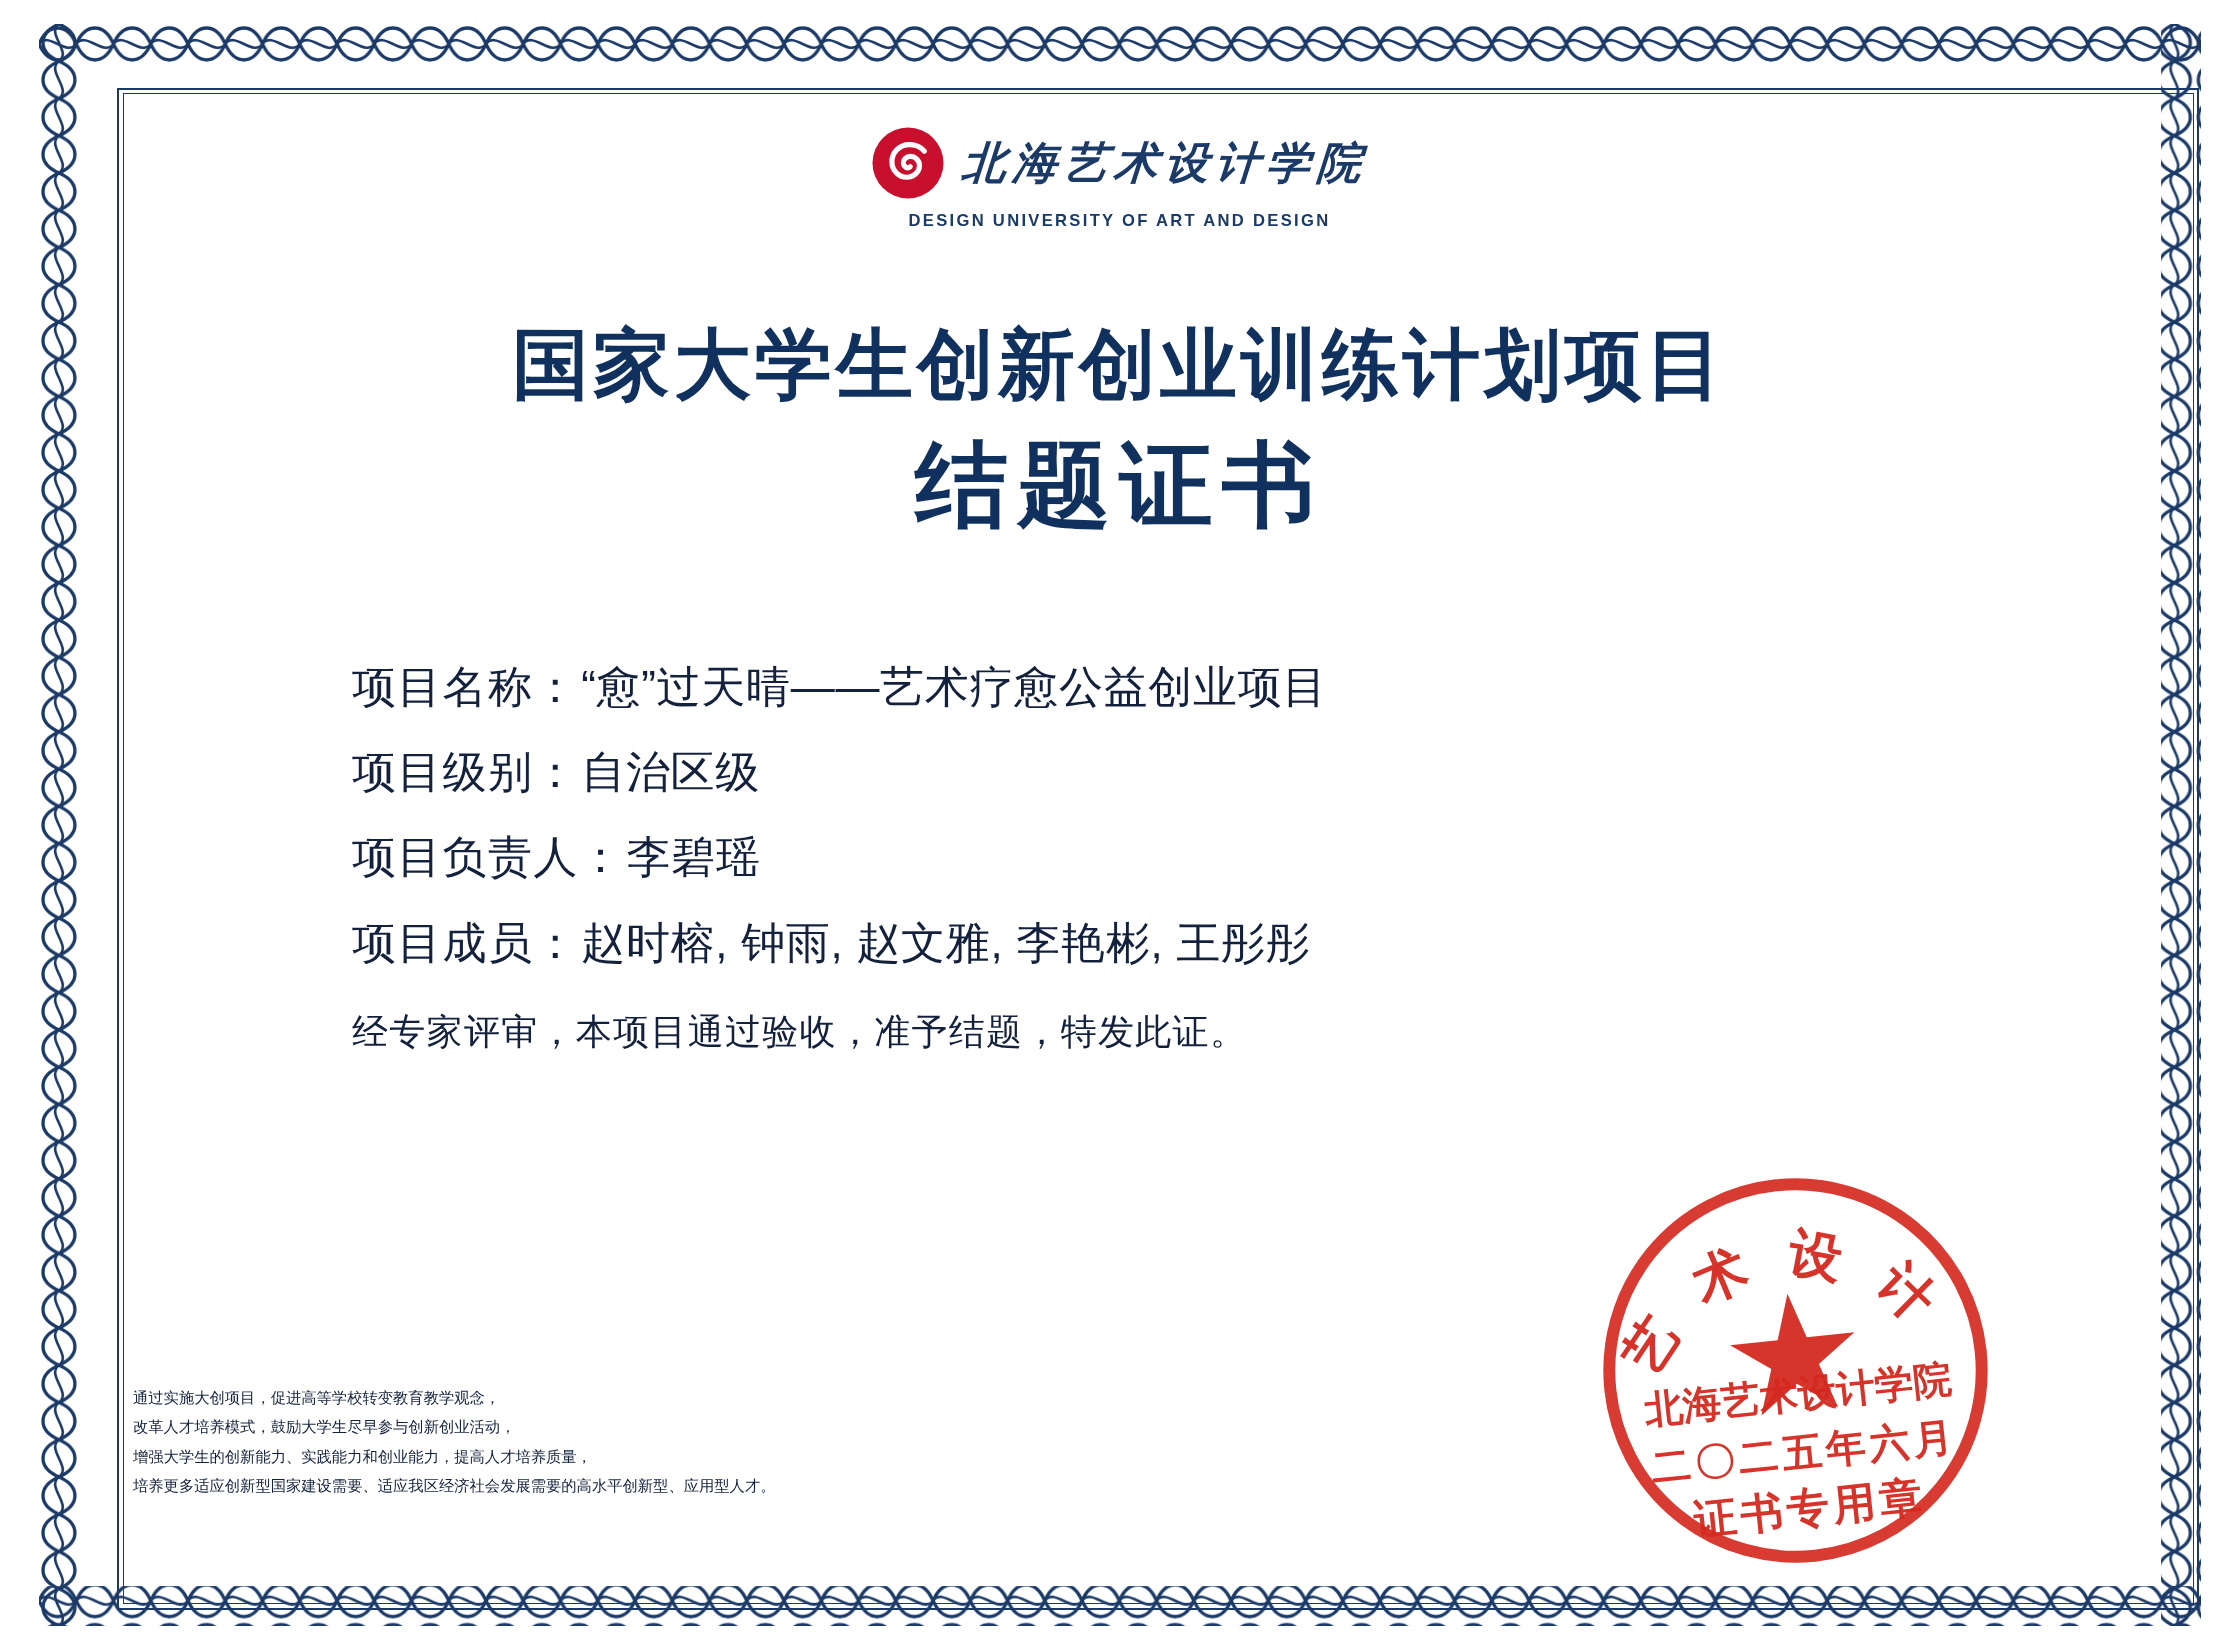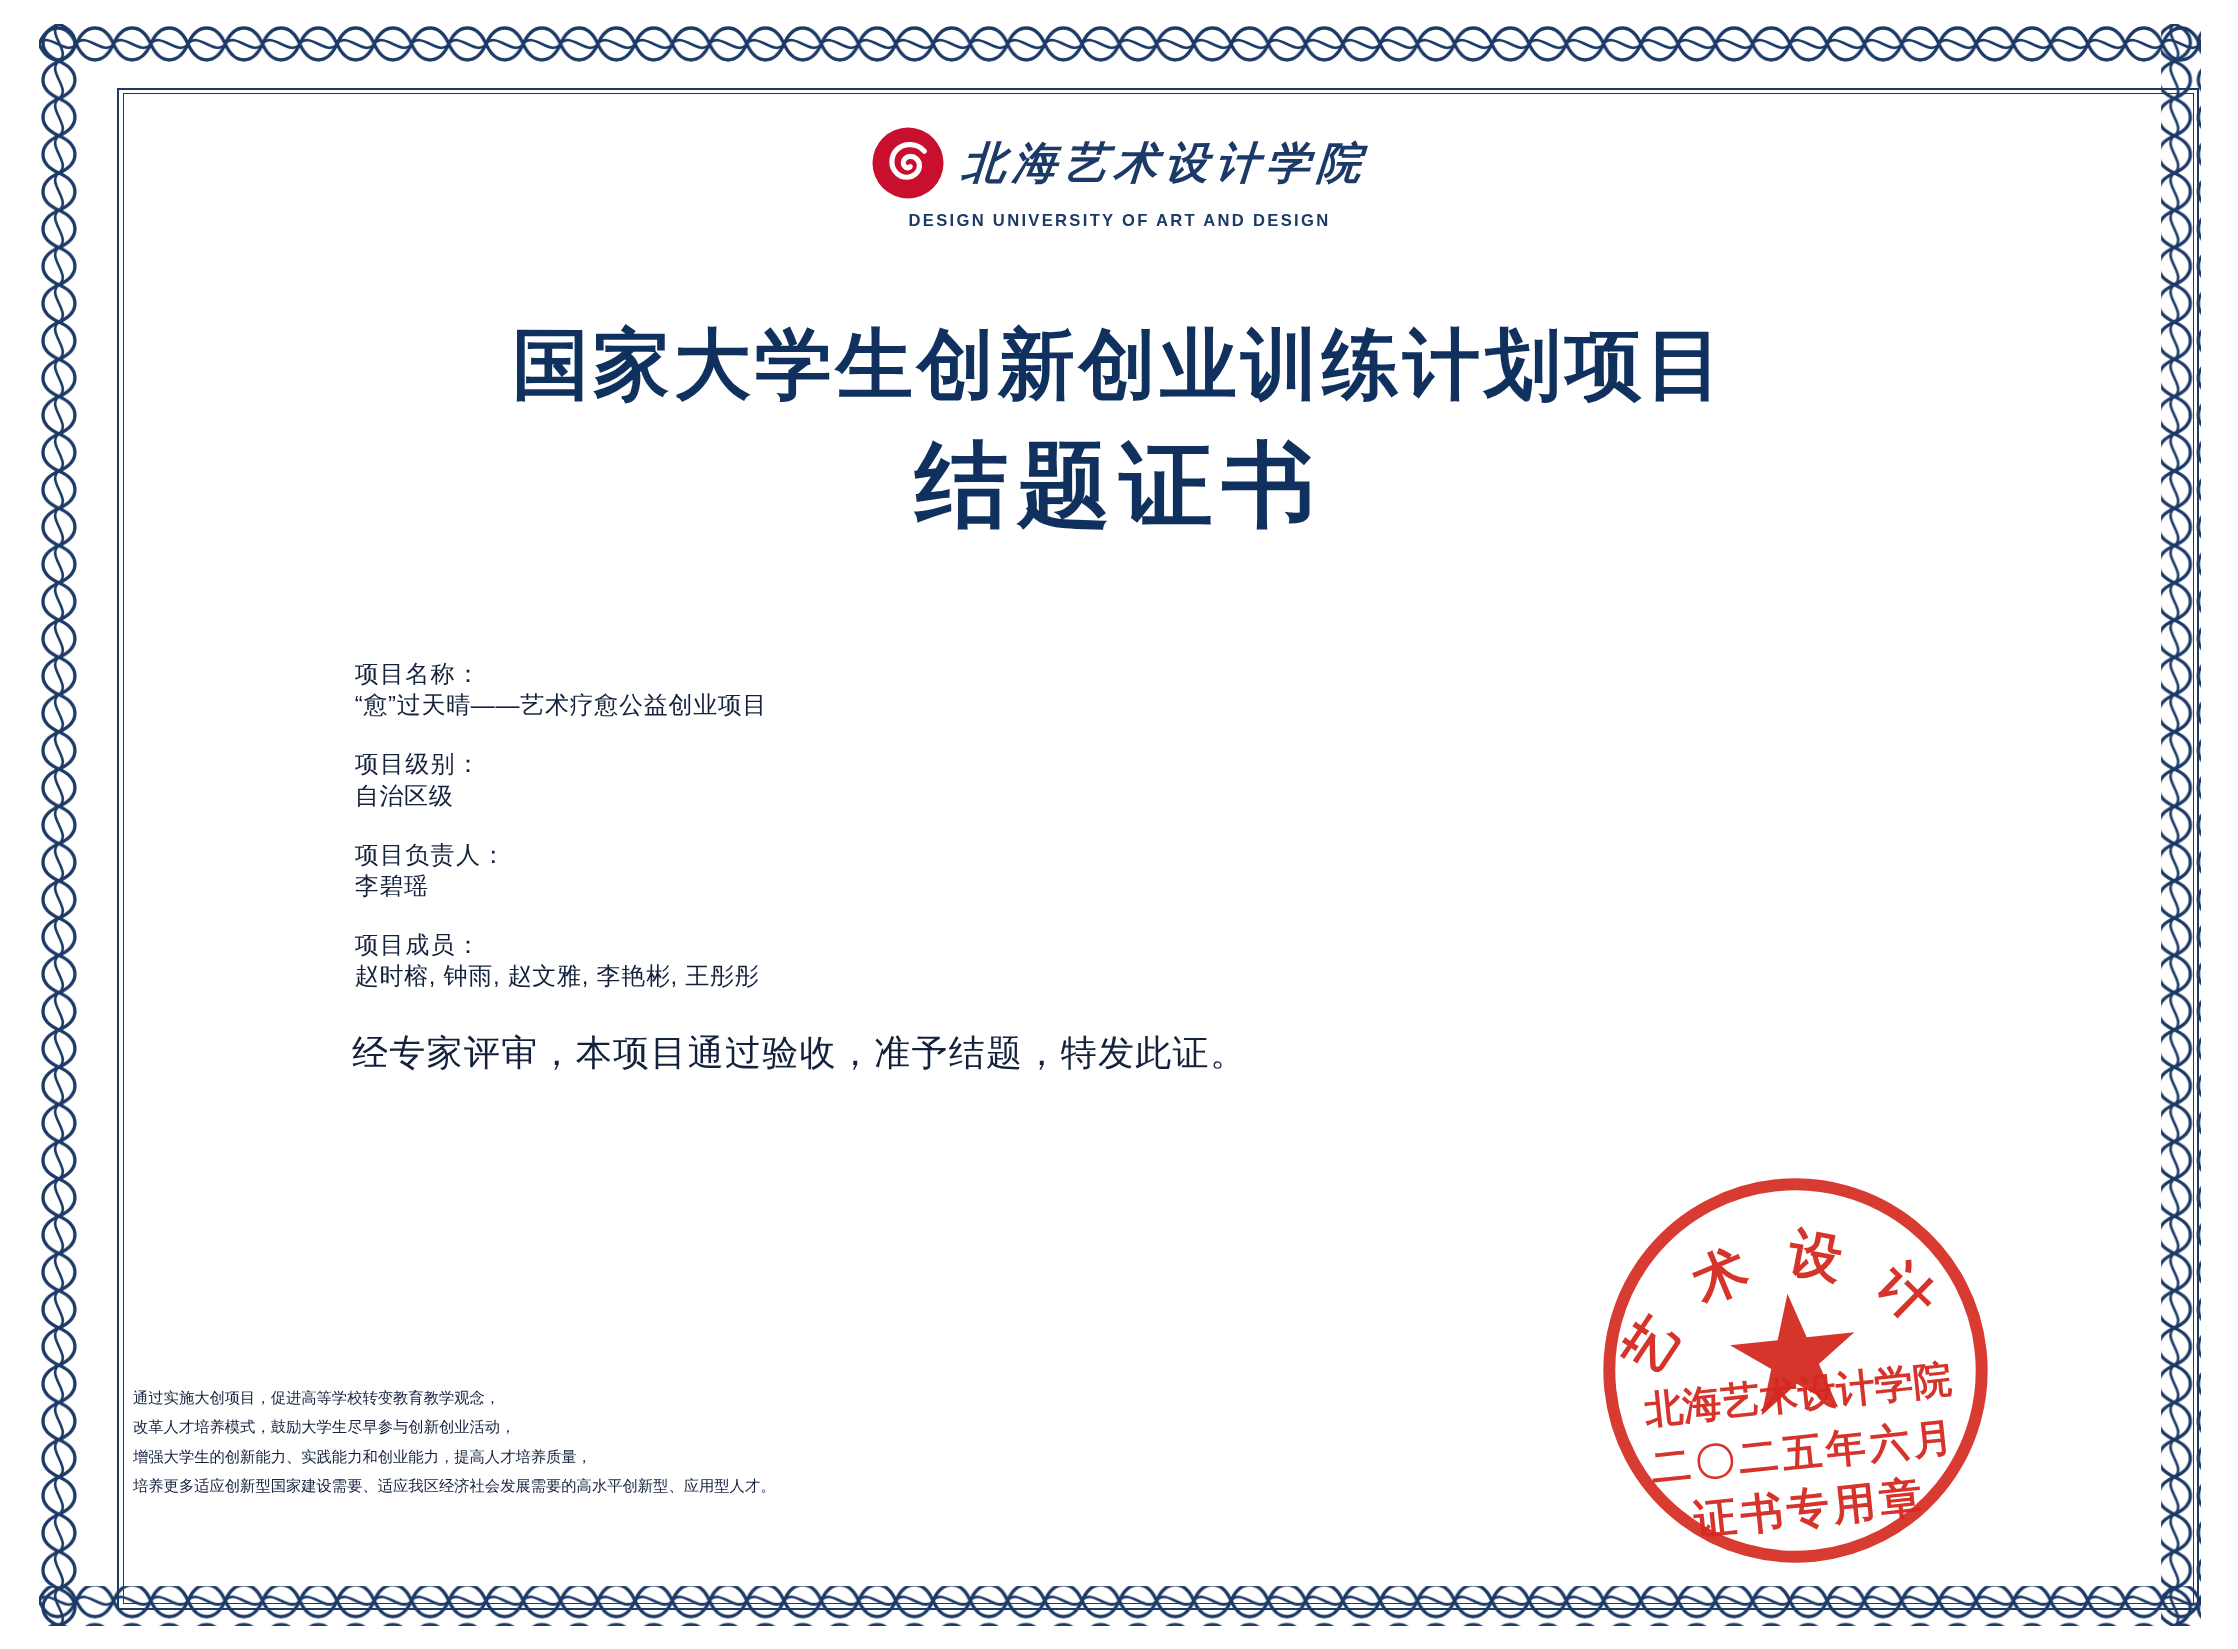--- a/index.html
+++ b/index.html
@@ -130,25 +130,24 @@
   .fields {
     position: absolute;
     left: 352px;
     top: 658px;
     width: 1530px;
   }
   .field-row {
     display: flex;
     align-items: baseline;
     margin-bottom: 28px;
-    font-size: 24px;
+    font-size: 44px;
     color: #14213d;
     line-height: 1.3;
     white-space: nowrap;
-    flex-direction: column;
   }
   .field-label {
     color: #14213d;
     letter-spacing: 1.3px;
   }
   .field-value {
     color: #14213d;
     letter-spacing: 0.7px;
     margin-left: 2.7px;
   }

